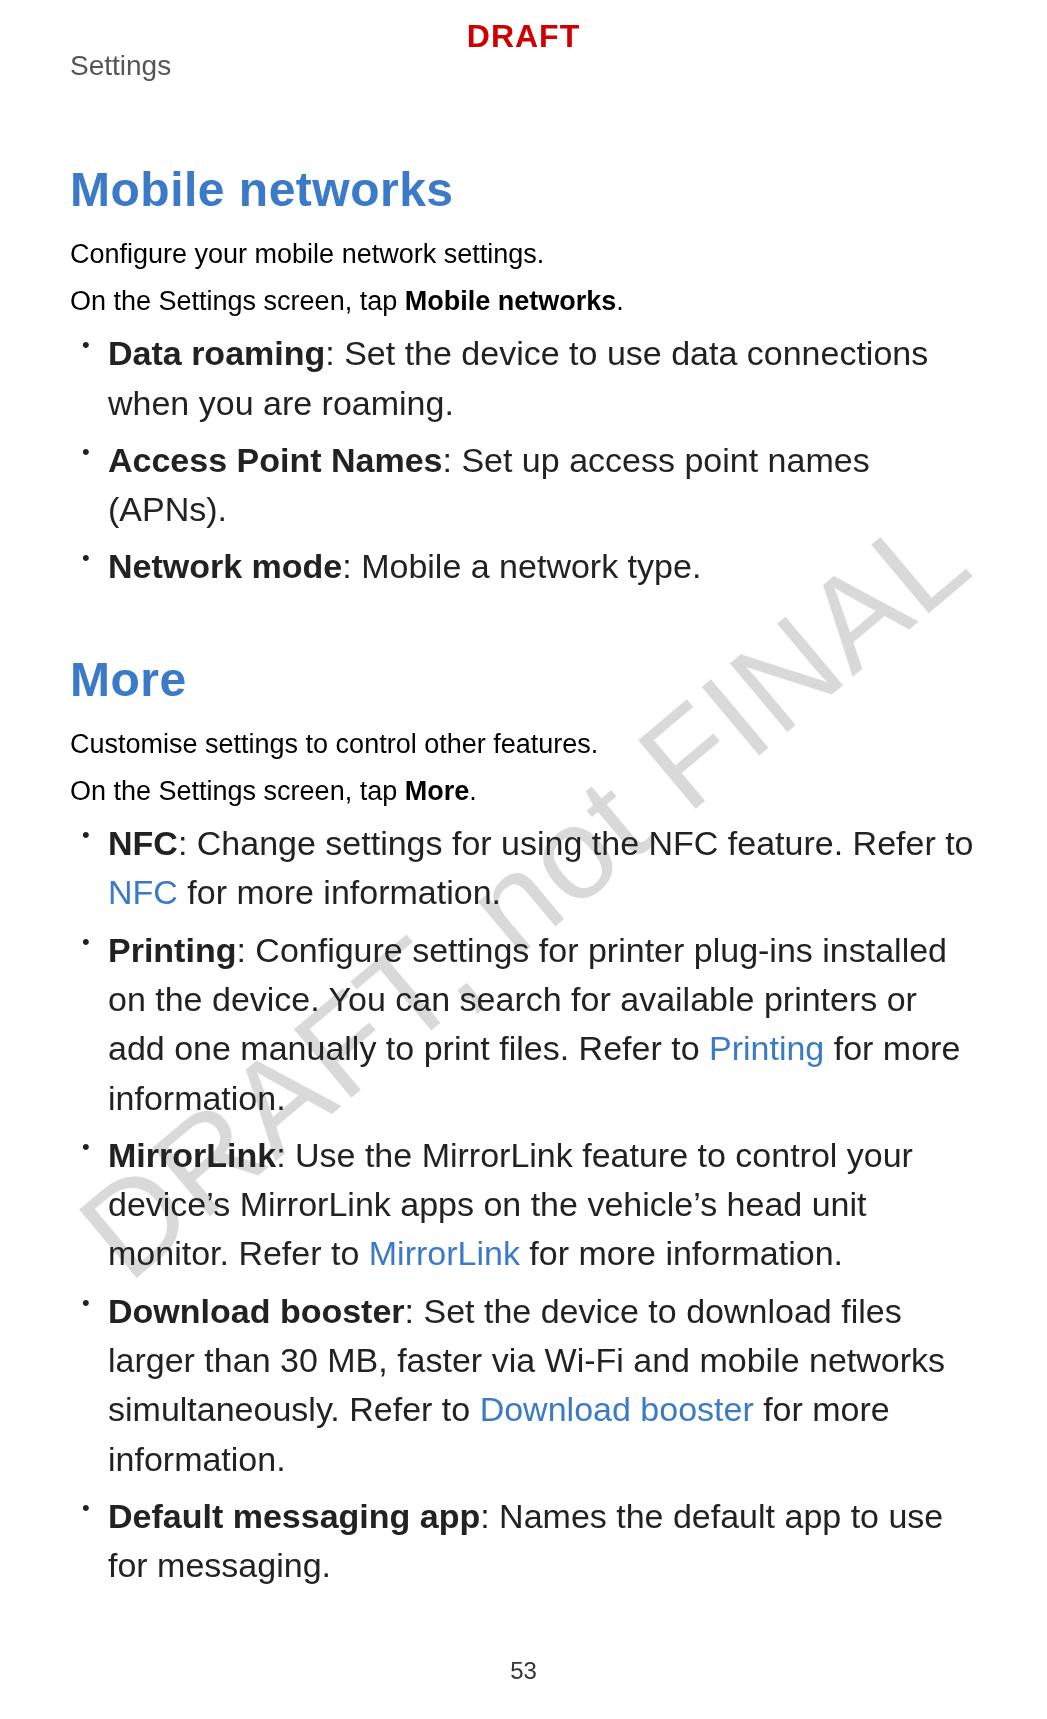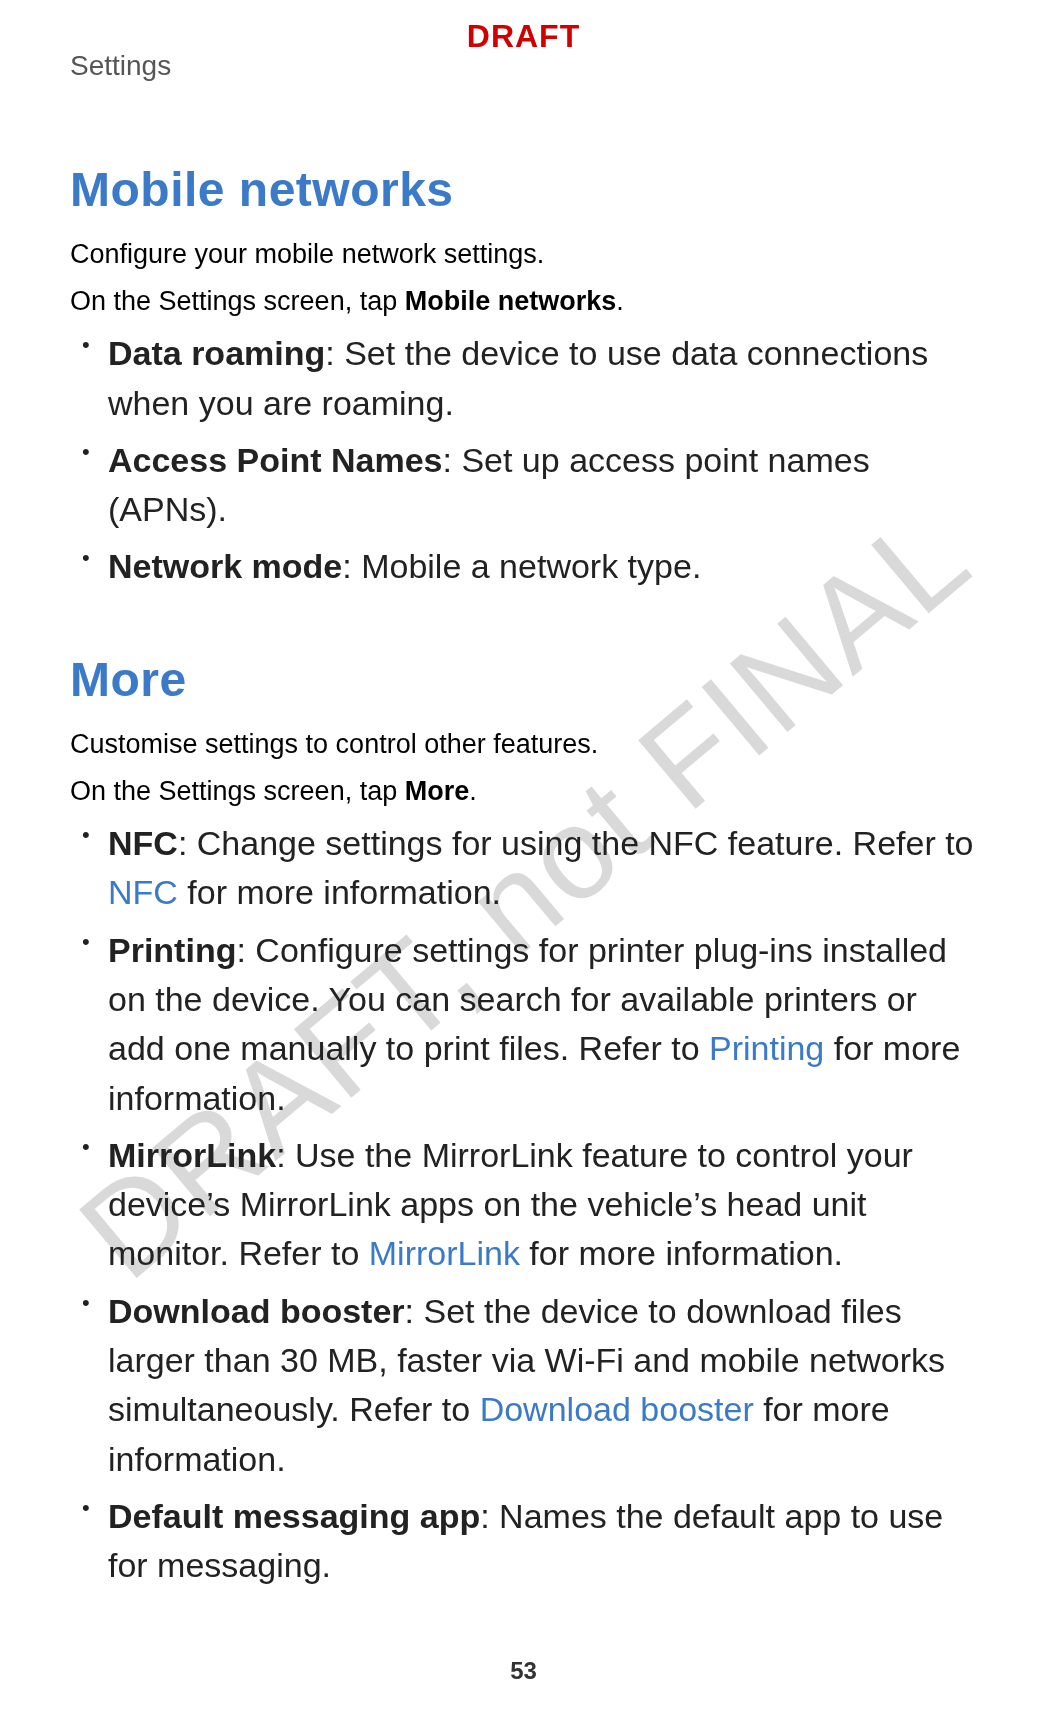--- a/index.html
+++ b/index.html
@@ -9,21 +9,21 @@
   .draft-top { position: absolute; top: 18px; left: 50%; transform: translateX(-50%); color: #d00000; font-size: 32px; font-weight: 600; letter-spacing: 1px; }
   .watermark { position: absolute; top: 52%; left: 50%; transform: translate(-50%,-50%) rotate(-40deg); font-size: 130px; color: rgba(120,120,120,0.28); font-weight: 400; white-space: nowrap; pointer-events: none; letter-spacing: 2px; }
   h1.section { font-size: 48px; font-weight: 700; color: #3a7ac8; margin-top: 80px; margin-bottom: 18px; letter-spacing: 0.5px; }
   h1.section.more { margin-top: 60px; }
   p.body { font-size: 27px; color: #000000; line-height: 1.45; margin-bottom: 8px; }
   strong { font-weight: 700; }
   ul.bullets { list-style: none; margin-top: 8px; }
   ul.bullets li { position: relative; padding-left: 38px; font-size: 34px; color: #222; line-height: 1.45; margin-bottom: 8px; }
   ul.bullets li::before { content: "•"; position: absolute; left: 12px; top: 0; font-size: 22px; color: #222; }
   a.link { color: #3a7ac8; text-decoration: none; }
-  .page-num { position: absolute; bottom: 34px; left: 50%; transform: translateX(-50%); font-size: 24px; color: #333; font-weight: bold; }
+  .page-num { position: absolute; bottom: 34px; left: 50%; transform: translateX(-50%); font-size: 24px; color: #333; }
 </style>
 </head>
 <body>
 
 <div class="page">
 
   <div class="draft-top">DRAFT</div>
   <div class="header-label">Settings</div>
 
   <div class="watermark">DRAFT, not FINAL</div>

